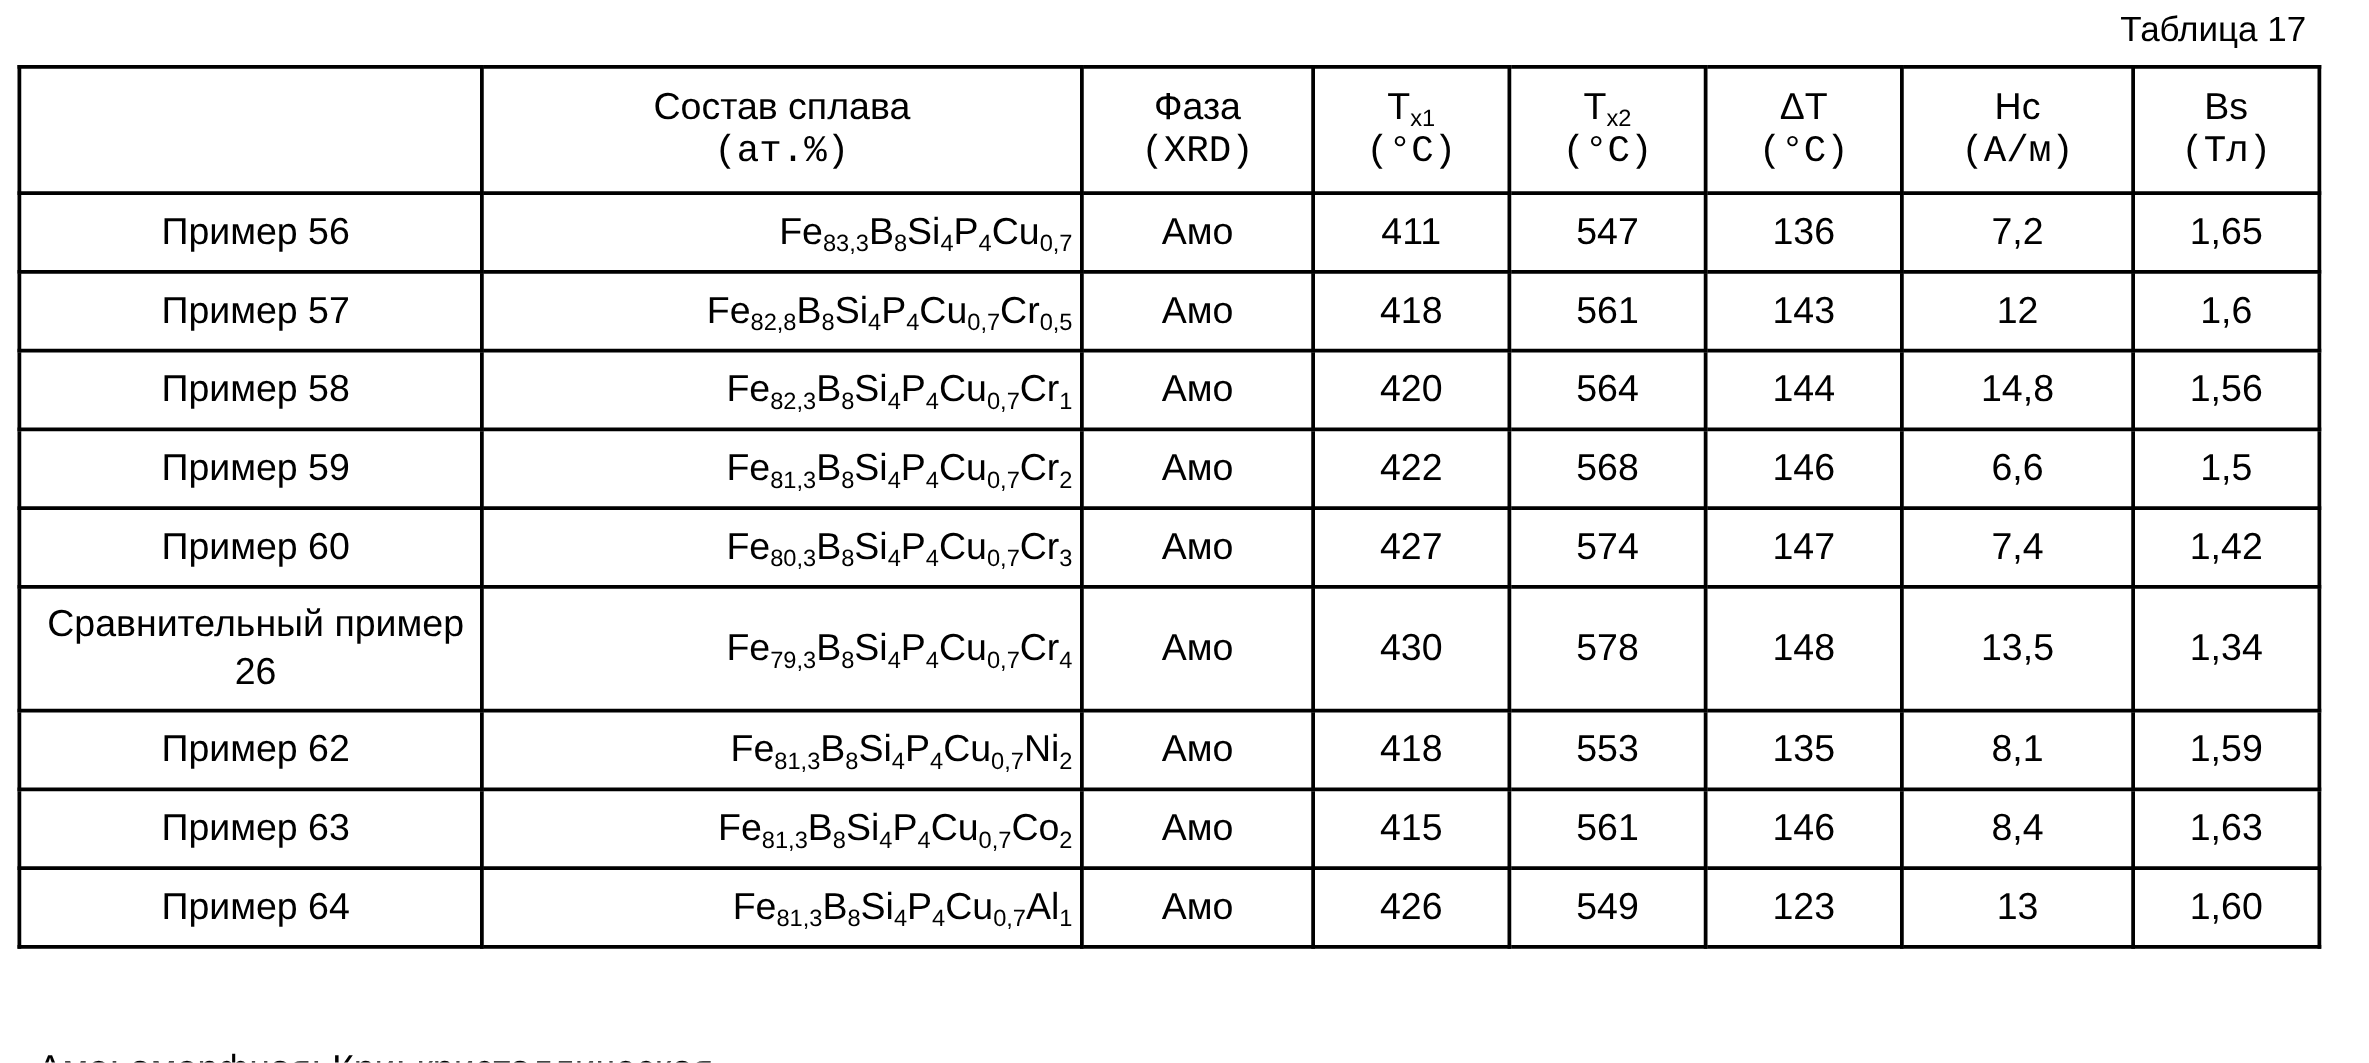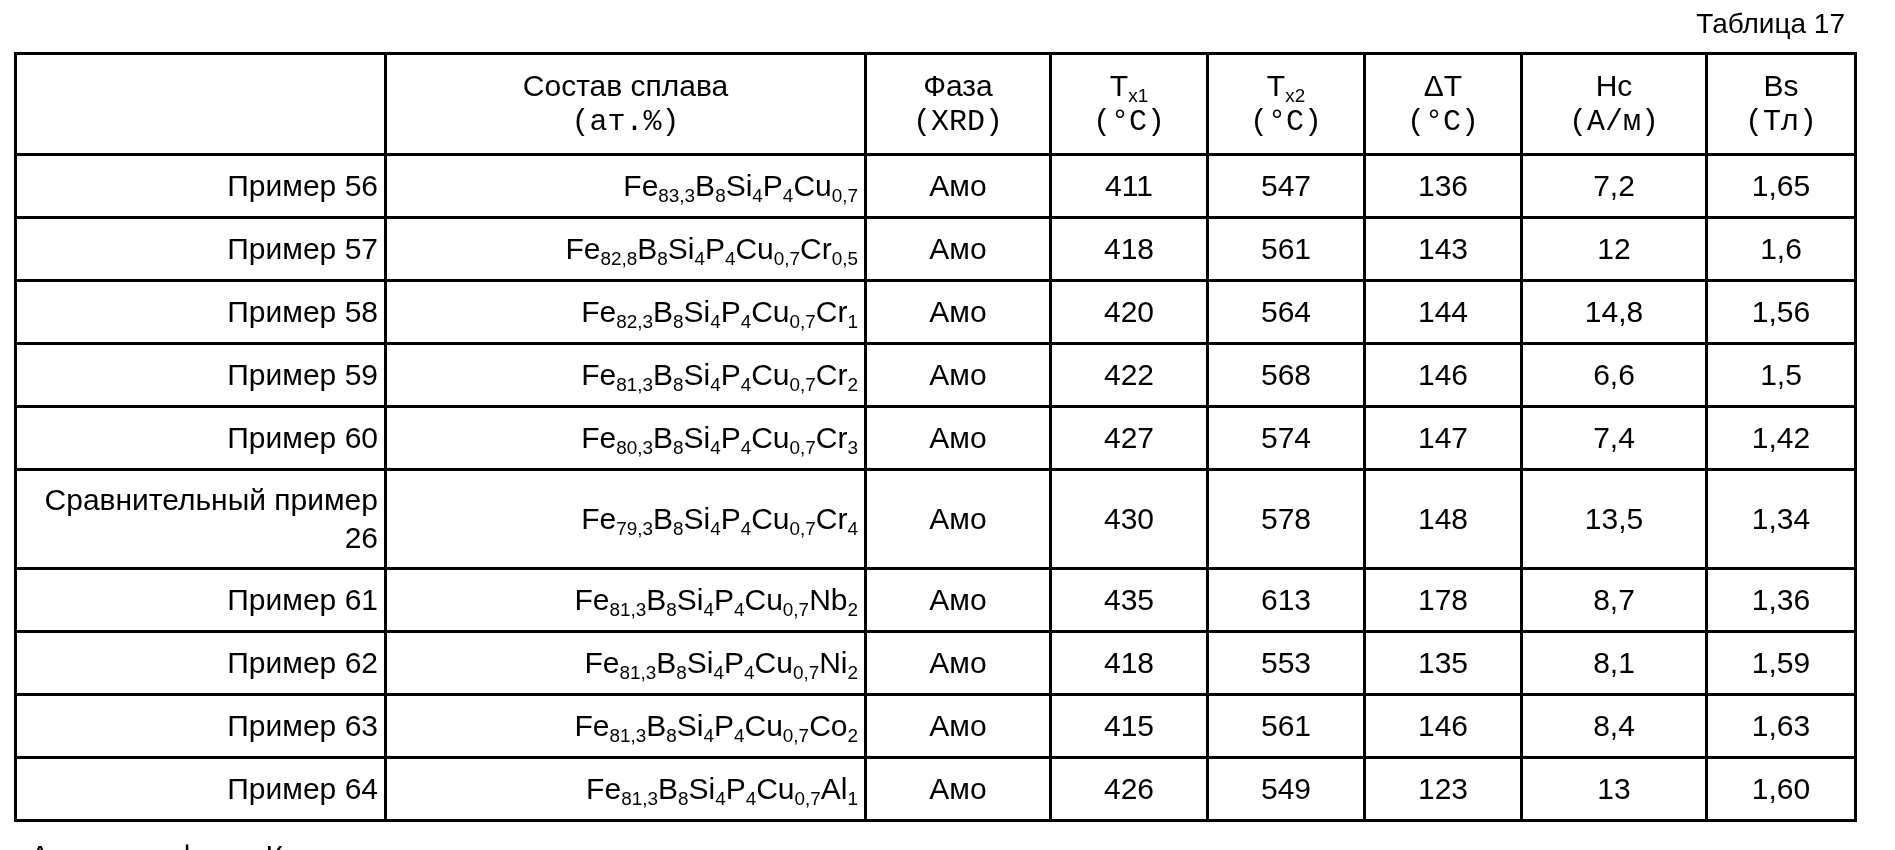--- a/index.html
+++ b/index.html
@@ -46,21 +46,21 @@
     font-weight: normal;
     font-size: 30px;
     text-align: center;
     vertical-align: middle;
     line-height: 36px;
   }
   table.alloy-table th.hdr {
     height: 98px;
   }
   table.alloy-table td.row-label {
-    text-align: right;
+    text-align: center;
     padding-left: 14px;
     height: 60px;
   }
   table.alloy-table td.composition {
     text-align: right;
     white-space: nowrap;
   }
   .col-label { width: 370px; }
   .col-comp  { width: 480px; }
   .col-phase { width: 185px; }
@@ -211,30 +211,20 @@
         <td class="row-label">Сравнительный пример 26</td>
         <td class="composition formula">Fe<sub>79,3</sub>B<sub>8</sub>Si<sub>4</sub>P<sub>4</sub>Cu<sub>0,7</sub>Cr<sub>4</sub></td>
         <td>Амо</td>
         <td>430</td>
         <td>578</td>
         <td>148</td>
         <td>13,5</td>
         <td>1,34</td>
       </tr>
 
-      <tr>
-        <td class="row-label">Пример 61</td>
-        <td class="composition formula">Fe<sub>81,3</sub>B<sub>8</sub>Si<sub>4</sub>P<sub>4</sub>Cu<sub>0,7</sub>Nb<sub>2</sub></td>
-        <td>Амо</td>
-        <td>435</td>
-        <td>613</td>
-        <td>178</td>
-        <td>8,7</td>
-        <td>1,36</td>
-      </tr>
 
       <tr>
         <td class="row-label">Пример 62</td>
         <td class="composition formula">Fe<sub>81,3</sub>B<sub>8</sub>Si<sub>4</sub>P<sub>4</sub>Cu<sub>0,7</sub>Ni<sub>2</sub></td>
         <td>Амо</td>
         <td>418</td>
         <td>553</td>
         <td>135</td>
         <td>8,1</td>
         <td>1,59</td>

